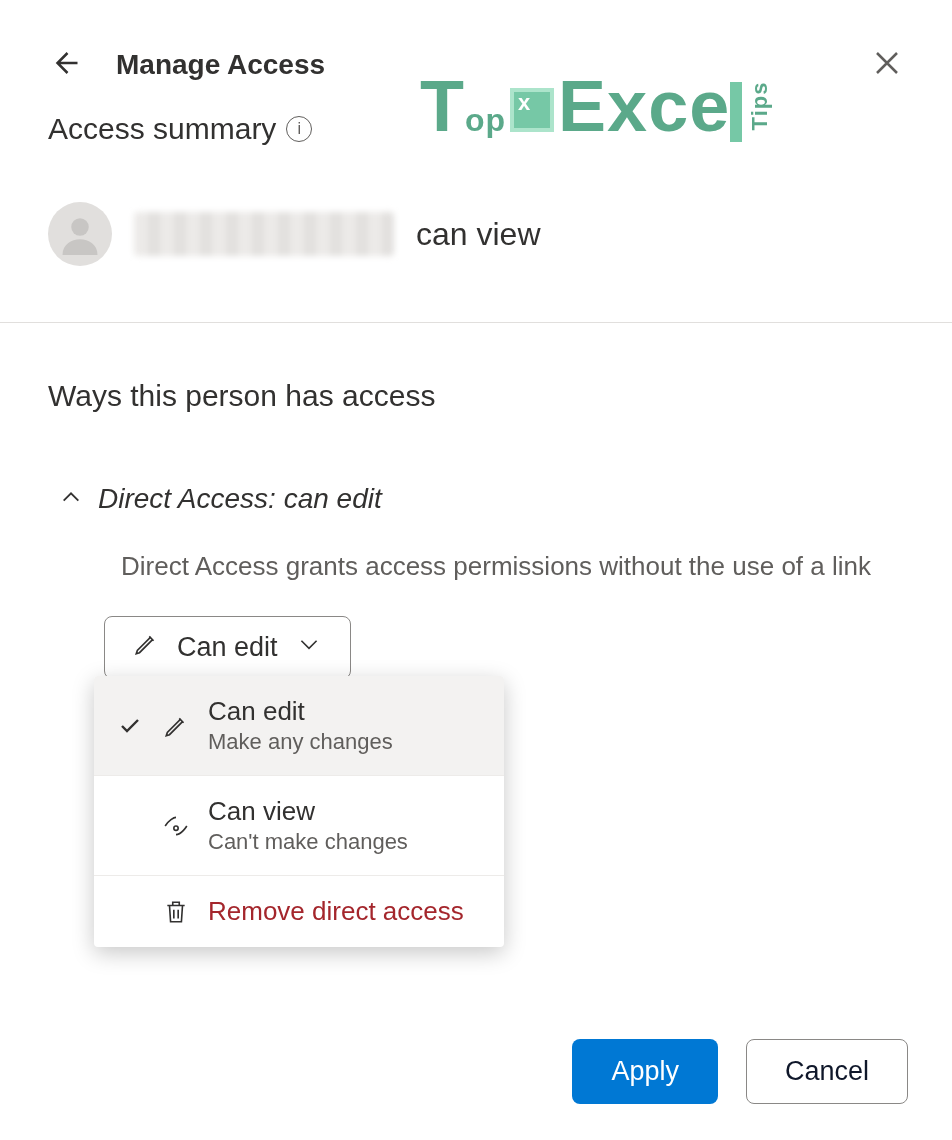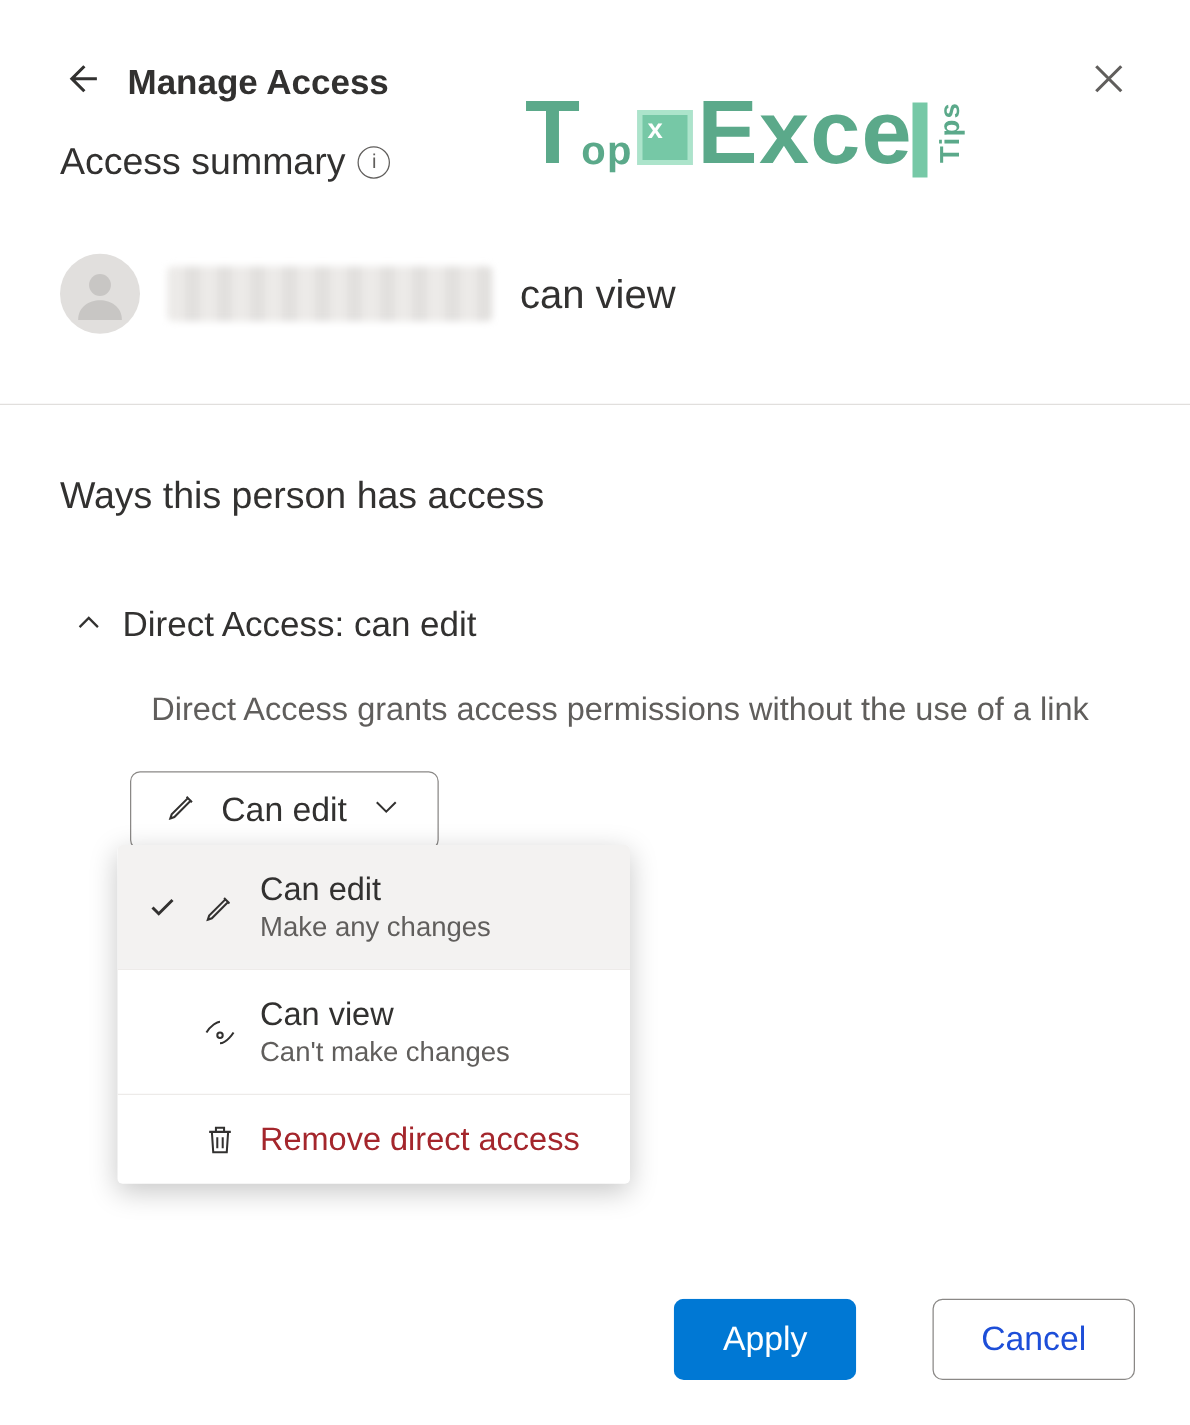--- a/index.html
+++ b/index.html
@@ -16,21 +16,21 @@
     
     .header {
       display: flex;
       align-items: center;
       justify-content: space-between;
       padding: 48px 50px 30px 50px;
     }
     .header-left {
       display: flex;
       align-items: center;
-      gap: 22px;
+      gap: 36px;
     }
     .back-icon svg { width: 30px; height: 30px; stroke: #323130; stroke-width: 2; fill:none; }
     .header-title { font-size: 28px; font-weight: 600; color: #323130; }
     .close-icon svg { width: 30px; height: 30px; stroke: #605e5c; stroke-width: 2; fill:none; }
 
     
     .watermark {
       position: absolute;
       left: 420px;
       top: 65px;
@@ -94,21 +94,21 @@
 
     .ways-title { font-size: 30px; margin-top: 56px; }
 
     
     .accordion {
       margin-top: 70px;
       padding-left: 12px;
     }
     .accordion-header {
       display:flex; align-items:center; gap: 16px;
-      font-size:28px; cursor:pointer;
+      font-size:28px; cursor:pointer;font-style:italic;
     }
     .chevron-up-icon svg { width:22px; height:22px; stroke:#323130; stroke-width:2; fill:none;}
     .accordion-desc {
       font-size:26px; color:#605e5c; margin-top:36px; margin-left:61px; max-width: 820px;
     }
 
     
     .dropdown-btn {
       margin-left:44px; margin-top:34px;
       display:inline-flex; align-items:center; gap:18px;
@@ -150,21 +150,21 @@
     .footer {
       position:absolute; right:44px; bottom:36px;
       display:flex; gap:28px;
     }
     .btn {
       font-size:27px; padding: 16px 38px;
       border-radius:8px; cursor:pointer;
       border:1px solid transparent;
     }
     .btn-primary { background:#0078d4; color:#fff; }
-    .btn-secondary { background:#fff; color:#1d4ed8; border:1px solid #8a8886;margin-left:33px; }
+    .btn-secondary { background:#fff; color:#0f172a; border:1px solid #8a8886; }
   </style>
 </head>
 <body>
 
 <div class="header">
   <div class="header-left">
     <span class="back-icon">
       <svg viewBox="0 0 24 24">
           <path d="M14 4l-8 8 8 8M6 12h16"></path>
         </svg>

